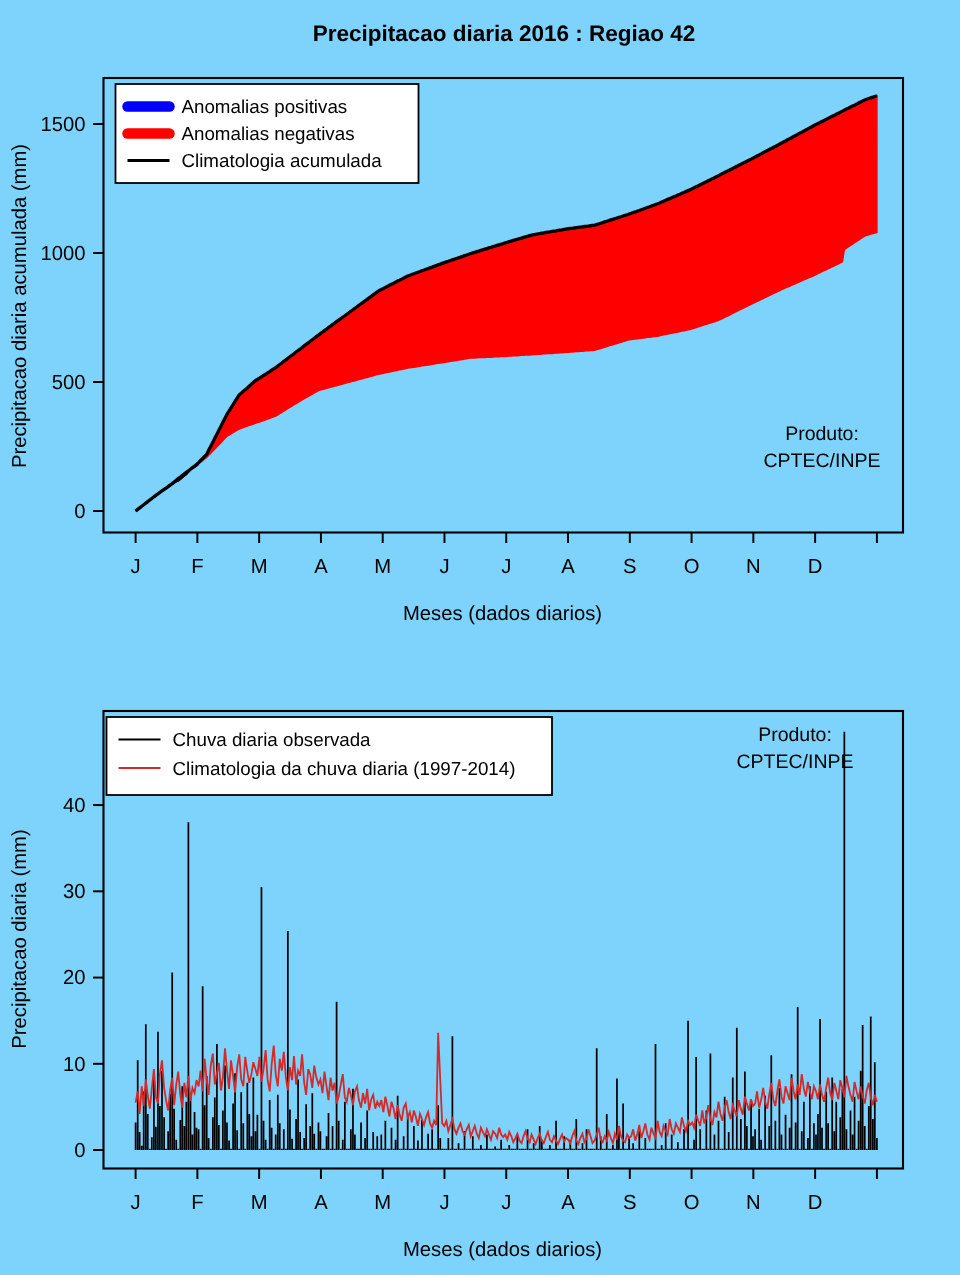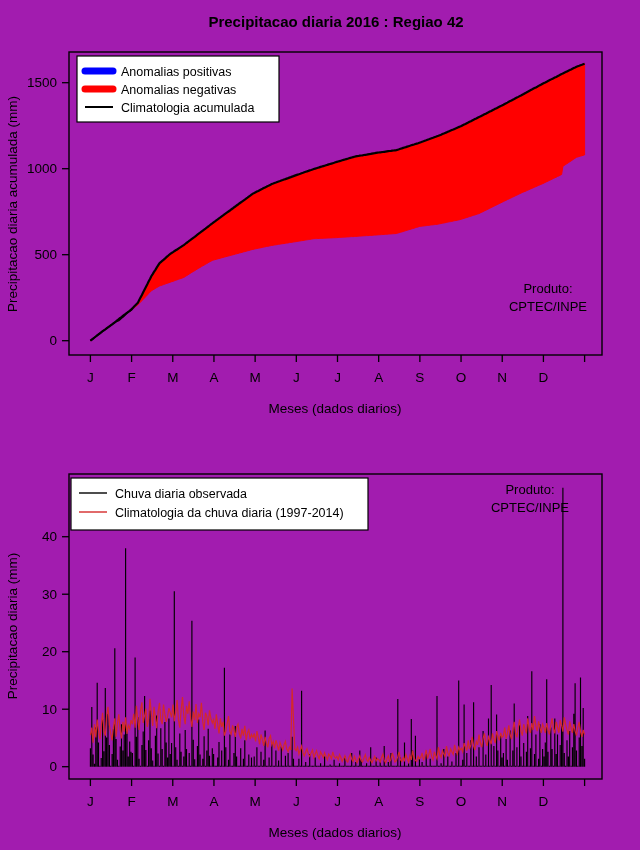--- a/index.html
+++ b/index.html
@@ -1,16 +1,16 @@
 <!DOCTYPE html>
 <html><head>
 <meta charset="utf-8">
 <style>
   html,body{margin:0;padding:0;background:#ffffff;}
-  #canvas{position:relative;width:640px;height:850px;background:#a21caf;overflow:hidden;}
+  #canvas{position:relative;width:640px;height:850px;background:#7dd3fc;overflow:hidden;}
   svg{font-family:"Liberation Sans", sans-serif;}
   text{fill:#000000;}
   .title{font-size:15px;font-weight:bold;}
   .axlab{font-size:13.5px;}
   .tick{font-size:13.5px;}
   .leg{font-size:12.5px;}
   .prod{font-size:13px;}
 </style>
 </head>
 <body>

